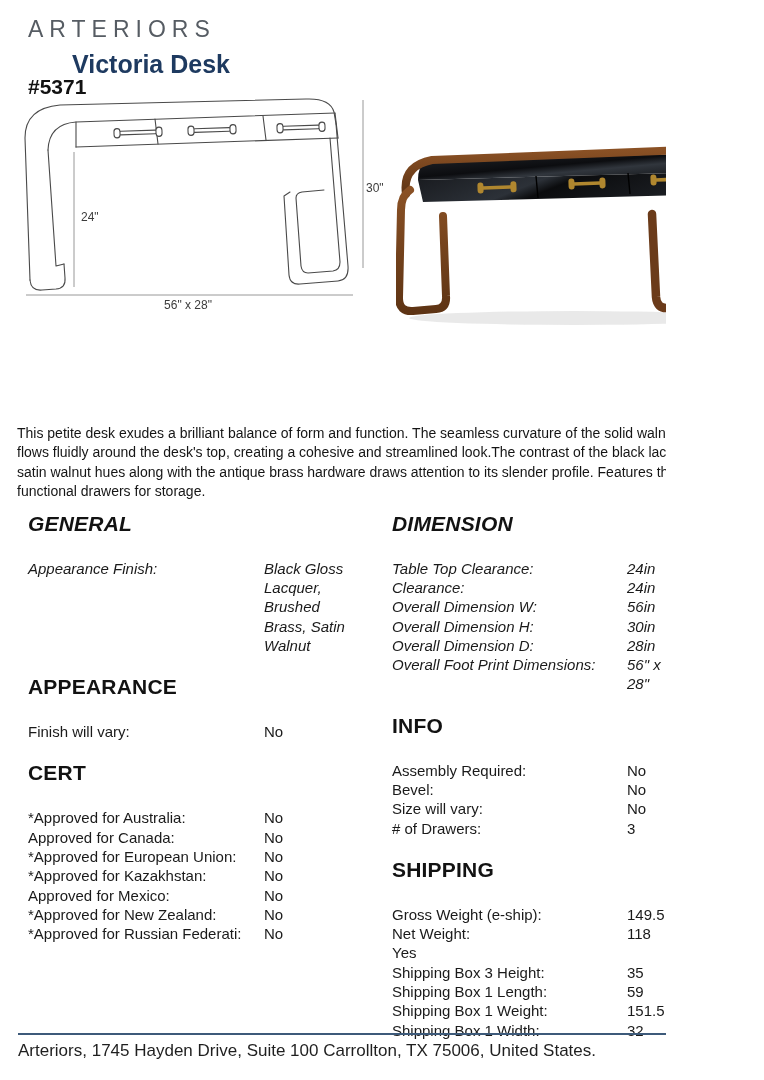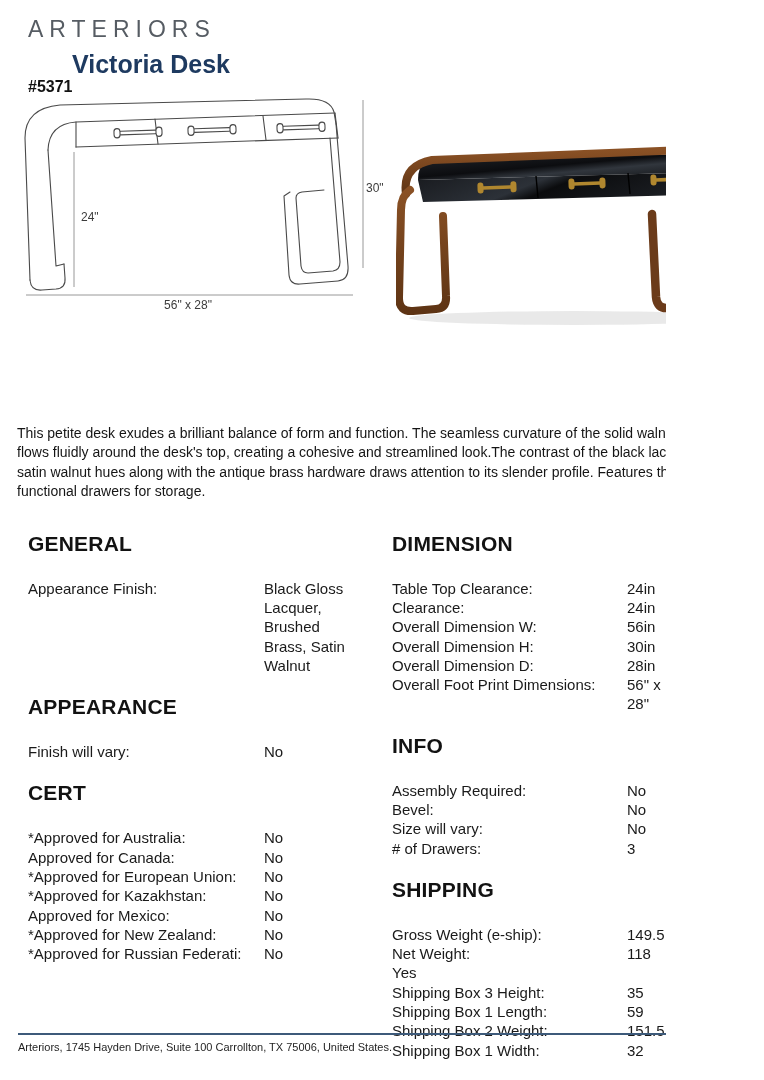--- a/index.html
+++ b/index.html
@@ -14,50 +14,50 @@
   
   .header{padding:16px 0 0 28px;}
   .brand{
     font-size:23px;font-weight:400;letter-spacing:6px;
     color:#565c63;line-height:26px;
   }
   .product-title{
     margin-top:9px;
     font-size:25px;font-weight:700;color:#1e3a60;line-height:26px;margin-left:44px;
   }
-  .sku{font-size:16px;font-weight:700;color:#121212;line-height:19px;}
+  .sku{font-size:21px;font-weight:700;color:#121212;line-height:19px;}
   
   .figures{position:relative;height:328px;}
   .line-drawing{position:absolute;left:18px;top:2px;width:372px;height:222px;}
   .product-photo{position:absolute;left:396px;top:34px;width:362px;height:202px;}
   .dim-text{font-family:"Liberation Sans",sans-serif;}
   
   .description{
     margin:0 15px 0 17px;width:732px;
     font-size:14px;line-height:19.4px;color:#151515;
   }
   
   .spec-columns{display:flex;padding:0 28px;margin-top:2px;}
   .spec-col-left{width:336px;flex:0 0 336px;}
   .spec-col-right{flex:1;margin-left:28px;}
   .spec-section{margin-top:20px;}
-  .spec-section:first-child{margin-top:28px;}
+  .spec-section:first-child{margin-top:8px;font-style:italic;}
   .section-title{
     margin:0;font-size:21px;font-weight:700;color:#121212;
     line-height:24px;letter-spacing:0.2px;
   }
   .spec-rows{margin-top:23px;}
   .spec-row{display:flex;align-items:flex-start;font-size:15px;line-height:19.3px;}
   .spec-label{flex:0 0 236px;}
   .spec-col-right .spec-label{flex:0 0 235px;}
   .spec-value{max-width:112px;}
   
   .footer{position:absolute;left:0;top:1033px;width:764px;}
   .footer-rule{margin-left:18px;width:729px;border-top:2px solid #3d5a7a;}
-  .footer-address{margin:6px 0 13px 18px;font-size:11px;color:#1f1f1f;}
+  .footer-address{margin:6px 0 13px 18px;font-size:17px;color:#1f1f1f;}
   .footer-page{position:absolute;right:42px;top:8px;font-size:11.5px;font-weight:700;color:#1f1f1f;}
 </style>
 </head>
 <body>
 
 <div class="page">
 
   <div class="header">
     <div class="brand">ARTERIORS</div>
     <div class="product-title">Victoria Desk</div>
@@ -294,21 +294,21 @@
             </div>
             <div class="spec-row">
               <span class="spec-label">Shipping Box 3 Height:</span>
               <span class="spec-value">35</span>
             </div>
             <div class="spec-row">
               <span class="spec-label">Shipping Box 1 Length:</span>
               <span class="spec-value">59</span>
             </div>
             <div class="spec-row">
-              <span class="spec-label">Shipping Box 2 Weight:</span>
+              <span class="spec-label">Shipping Box 1 Weight:</span>
               <span class="spec-value">151.5</span>
             </div>
             <div class="spec-row">
               <span class="spec-label">Shipping Box 1 Width:</span>
               <span class="spec-value">32</span>
             </div>
           </div>
         </section>
       </div>
   </div>

